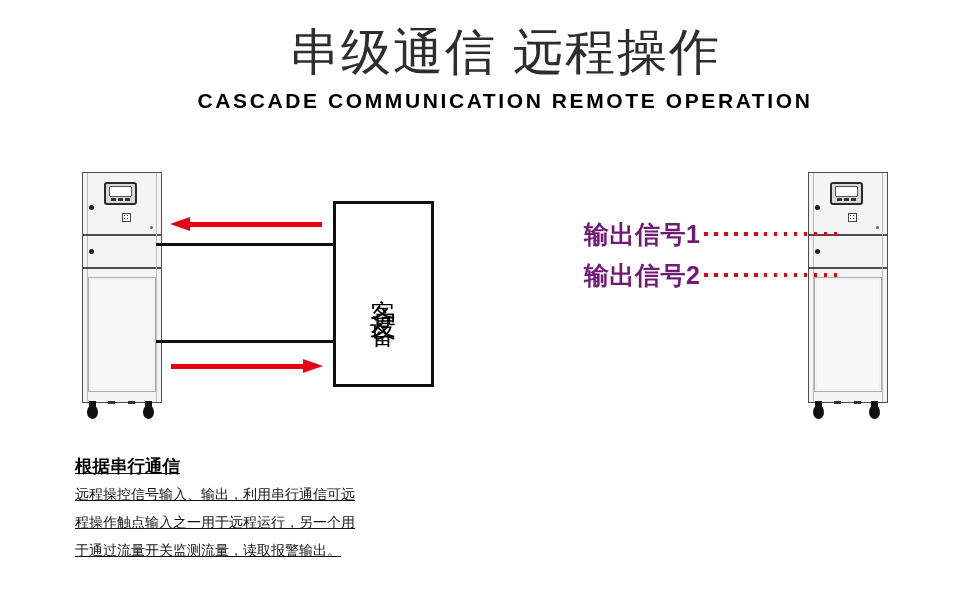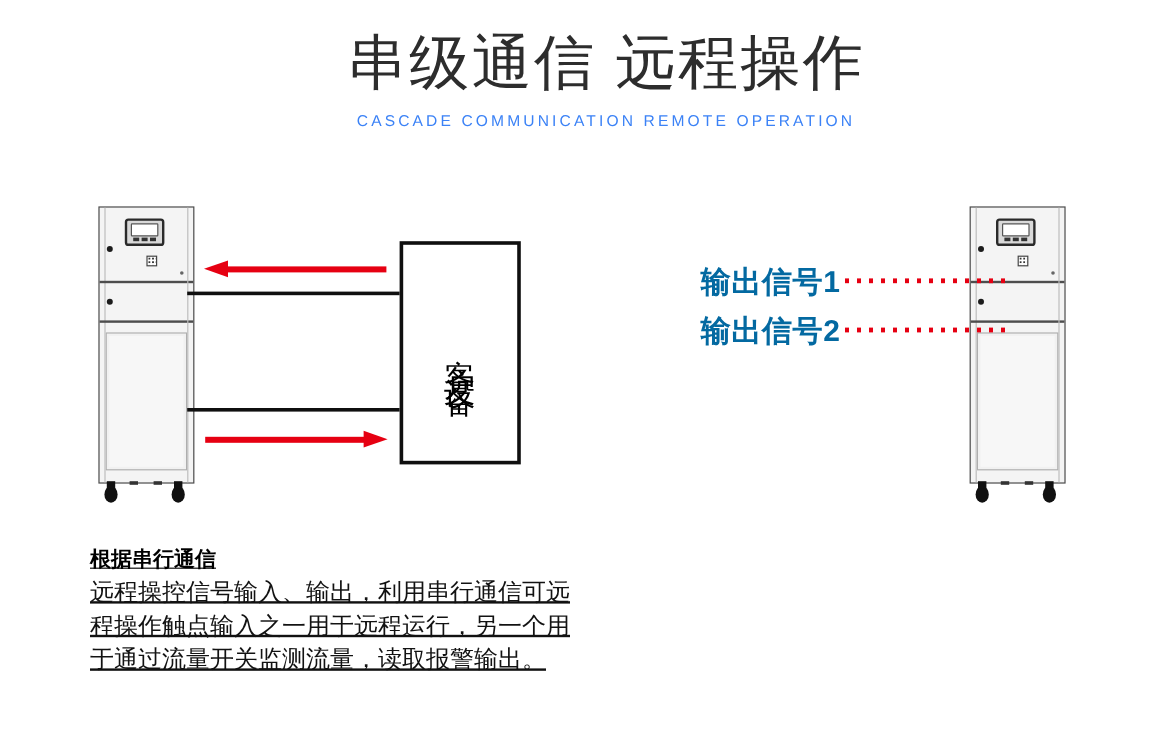--- a/index.html
+++ b/index.html
@@ -5,21 +5,21 @@
   * { margin:0; padding:0; box-sizing:border-box; }
   html,body { background:#fff; }
   .page {
     position:relative; width:980px; height:615px; background:#ffffff;
     font-family:"Liberation Sans","DejaVu Sans",sans-serif; overflow:hidden; color:#111;
   }
 
   
   .header { position:absolute; top:22px; left:30px; right:0; text-align:center; }
   .title  { font-size:50px; font-weight:300; color:#2d2d2d; letter-spacing:2px; line-height:60px; }
-  .subtitle { margin-top:8px; font-size:13px; font-weight:400; color:#3b82f6; letter-spacing:2.6px; line-height:22px; }
+  .subtitle { margin-top:8px; font-size:21px; font-weight:700; color:#000000; letter-spacing:2.6px; line-height:22px; }
 
   
   .diagram { position:absolute; inset:0; }
   .hline { position:absolute; left:156px; width:180px; height:3px; background:#0f0f0f; z-index:1; }
 
   .arrow { position:absolute; width:153px; height:14px; z-index:3; }
   .arrow .shaft { position:absolute; top:4.5px; height:5px; background:#e60012; }
   .arrow .head  { position:absolute; top:0; width:0; height:0;
                   border-top:7px solid transparent; border-bottom:7px solid transparent; }
   .arrow-left .shaft { left:13px; right:1px; }
@@ -33,21 +33,21 @@
     display:flex; align-items:center; justify-content:center;
   }
   .customer-box .vtext {
     writing-mode:vertical-rl; text-orientation:upright;
     font-size:26px; font-weight:500; letter-spacing:8px; color:#000; line-height:1;
   }
 
   
   .signal-row { position:absolute; left:584px; width:254px; height:34px;
                 display:flex; align-items:center; z-index:4; }
-  .signal-label { font-size:25px; font-weight:700; color:#0369a1; white-space:nowrap; letter-spacing:0.5px; }
+  .signal-label { font-size:25px; font-weight:700; color:#701a75; white-space:nowrap; letter-spacing:0.5px; }
   .dotted-line { flex:1; height:3.5px; margin-left:4px; min-width:40px;
                  background:repeating-linear-gradient(90deg,#e60012 0 3.5px,transparent 3.5px 10px); }
 
   
   .cabinet { position:absolute; top:172px; width:80px; height:253px; z-index:1; }
   .cab-body { position:relative; width:80px; height:231px; border:1.5px solid #4d4d4d; background:#f4f4f4; }
   .cab-body::before, .cab-body::after {
     content:""; position:absolute; top:0; bottom:0; width:1px; background:#bdbdbd; }
   .cab-body::before { left:4px; } .cab-body::after { right:4px; }
   .cab-sec1 { position:relative; height:63px; border-bottom:2px solid #4d4d4d; }
@@ -72,21 +72,21 @@
   .caster::before { content:""; position:absolute; top:-4px; left:2px; width:7px; height:6px; background:#111; }
   .caster.cl { left:5px; } .caster.cr { left:61px; }
   .mount { position:absolute; top:229px; width:7px; height:3px; background:#333; }
   .mount.ml { left:26px; } .mount.mr { left:46px; }
 
   
   .note { position:absolute; top:452px;text-decoration:underline; }
   .note-left  { left:75px;  width:430px; }
   .note-right { left:565px; width:405px; }
   .note-heading { font-size:17.5px; font-weight:700; color:#000; line-height:28px; }
-  .note-body { font-size:20px; font-weight:400; color:#121212; line-height:28px; white-space:pre; }
+  .note-body { font-size:14px; font-weight:400; color:#121212; line-height:28px; white-space:pre; }
 </style>
 </head>
 <body>
 
 <div class="page">
 
   <div class="header">
     <div class="title">串级通信 远程操作</div>
     <div class="subtitle">CASCADE COMMUNICATION REMOTE OPERATION</div>
   </div>

